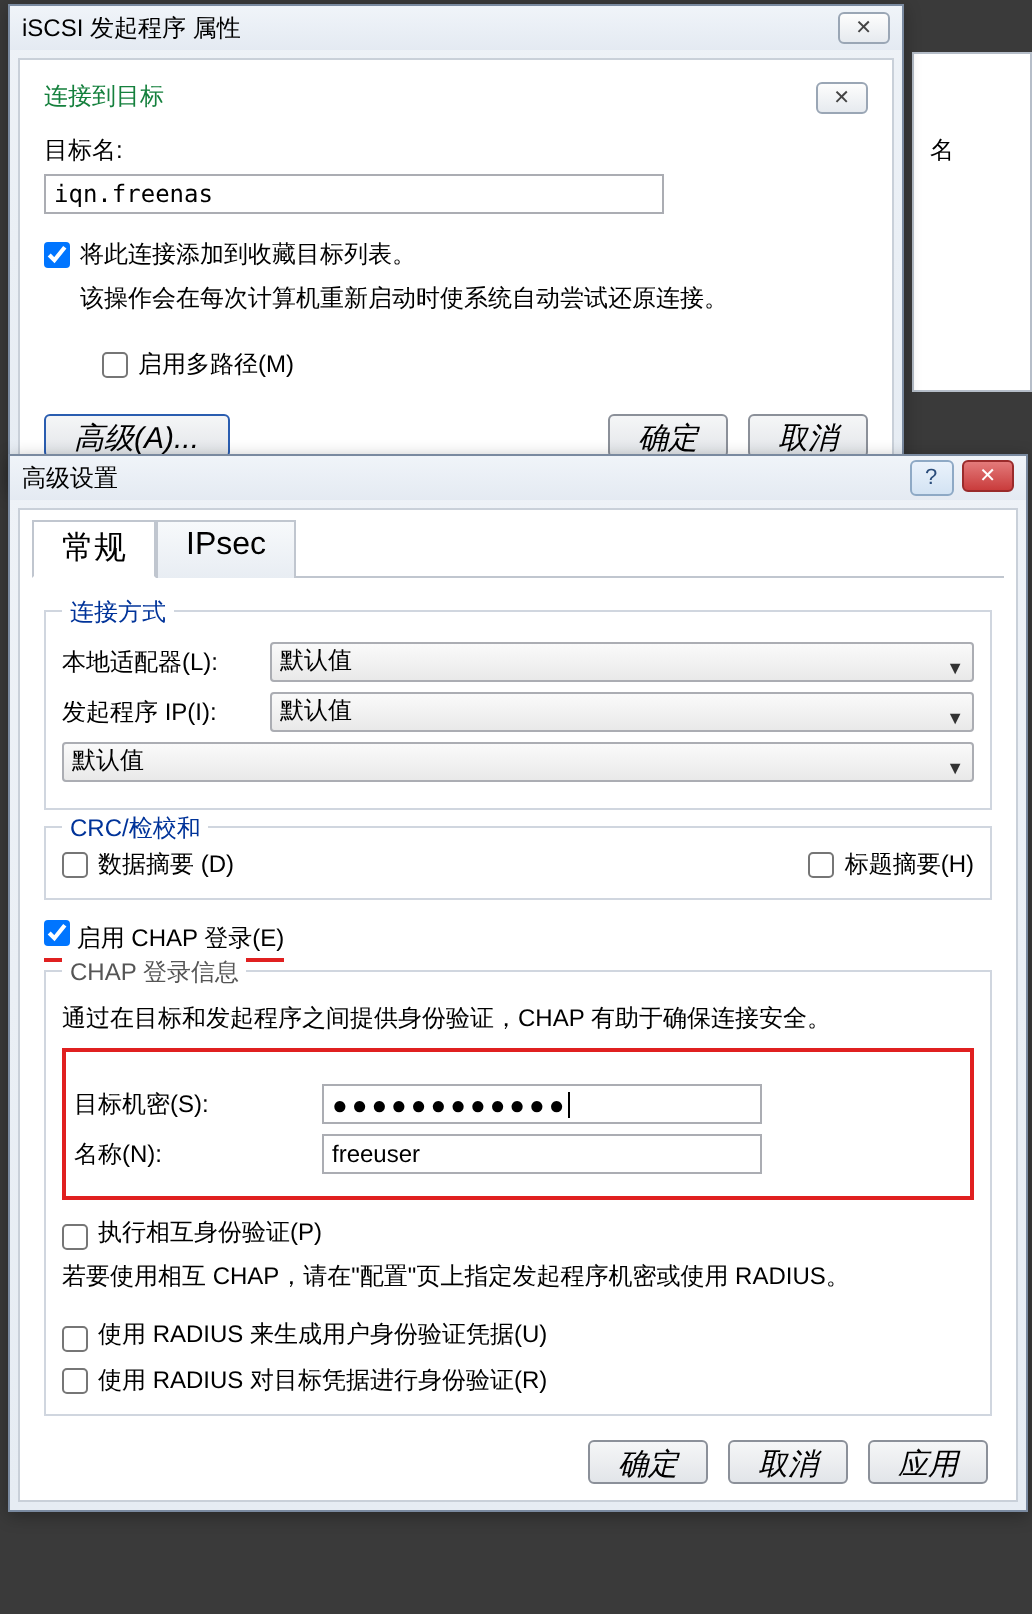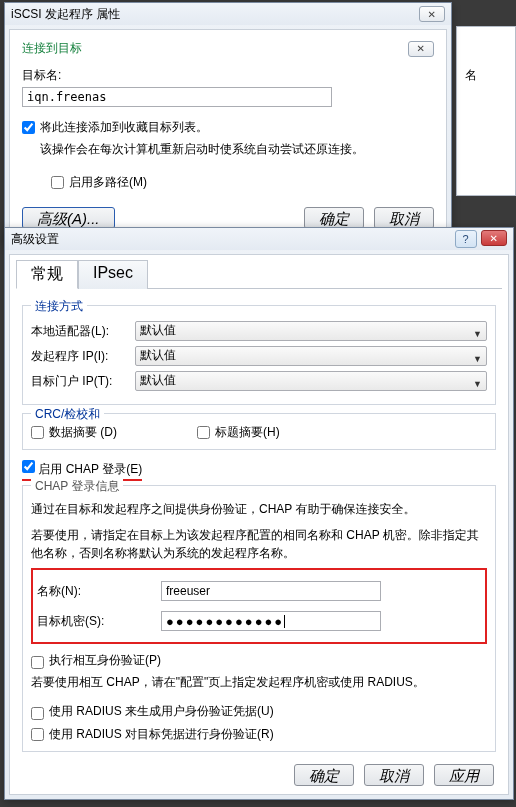--- a/index.html
+++ b/index.html
@@ -221,31 +221,30 @@
           </div>
         </div>
         <div class="row">
           <span class="lbl">发起程序 IP(I):</span>
           <div class="combo">
             <span>默认值</span>
             <span class="combo-arrow">▼</span>
           </div>
         </div>
         <div class="row">
-          <span class="lbl">目标门户 IP(T):</span>
           <div class="combo">
             <span>默认值</span>
             <span class="combo-arrow">▼</span>
           </div>
         </div>
       </div>
 
       <div class="groupbox">
         <span class="groupbox-title">CRC/检校和</span>
-        <div style="display:flex; gap:80px;">
+        <div style="display:flex; gap:80px;justify-content:space-between;">
           <div class="checkbox">
             <input type="checkbox" style="">
             <span>数据摘要 (D)</span>
           </div>
           <div class="checkbox">
             <input type="checkbox" style="">
             <span>标题摘要(H)</span>
           </div>
         </div>
       </div>
@@ -253,34 +252,33 @@
       <div style="margin-top:10px;">
         <div class="checkbox red-underline">
           <input type="checkbox" checked="" style="">
           <span>启用 CHAP 登录(E)</span>
         </div>
       </div>
 
       <div class="groupbox" style="margin-top:4px;">
         <span class="groupbox-title" style="color:#555;">CHAP 登录信息</span>
         <div class="note">通过在目标和发起程序之间提供身份验证，CHAP 有助于确保连接安全。</div>
-        <div class="note" style="margin-top:8px;">若要使用，请指定在目标上为该发起程序配置的相同名称和 CHAP 机密。除非指定其他名称，否则名称将默认为系统的发起程序名称。</div>
 
         <div class="red-box">
-          <div class="row">
-            <span class="lbl" style="width:120px;">名称(N):</span>
-            <input type="text" style="width: 220px; flex: 0 0 auto;" value="freeuser">
-          </div>
           <div class="row" style="margin-top:10px;">
             <span class="lbl" style="width:120px;">目标机密(S):</span>
             <div style="width:220px; border:1px solid #abadb3; height:20px; padding:1px 4px; display:flex; align-items:center;">
               <span class="password-dots">●●●●●●●●●●●●</span>
                 <span style="border-left:1px solid #000; height:13px;"></span>
             </div>
           </div>
+          <div class="row">
+            <span class="lbl" style="width:120px;">名称(N):</span>
+            <input type="text" style="width: 220px; flex: 0 0 auto;" value="freeuser">
+          </div>
         </div>
 
         <div class="checkbox" style="margin-top:8px;align-items:flex-end;">
           <input type="checkbox" style="">
           <span>执行相互身份验证(P)</span>
         </div>
         <div class="note">若要使用相互 CHAP，请在"配置"页上指定发起程序机密或使用 RADIUS。</div>
 
         <div class="checkbox" style="margin-top:12px;align-items:flex-end;">
           <input type="checkbox" style="">

